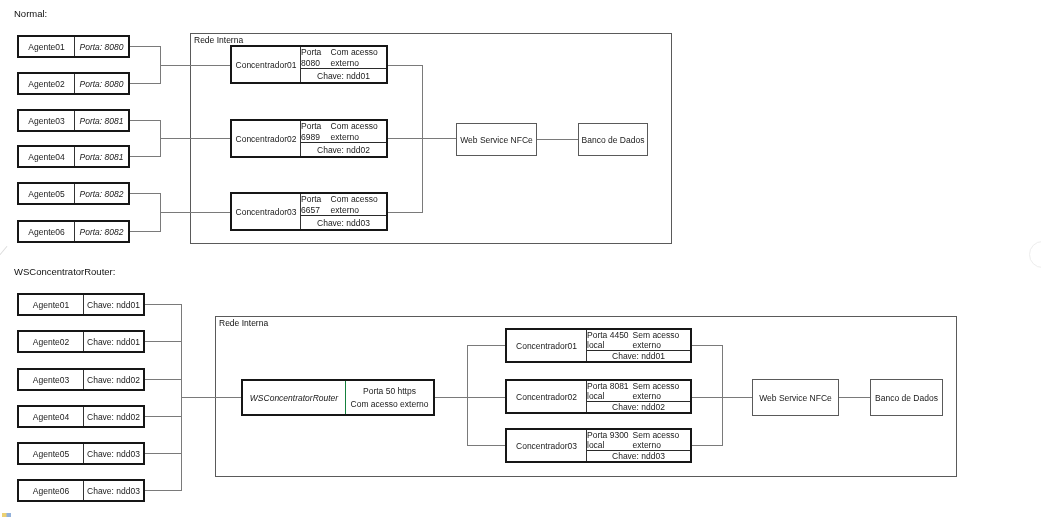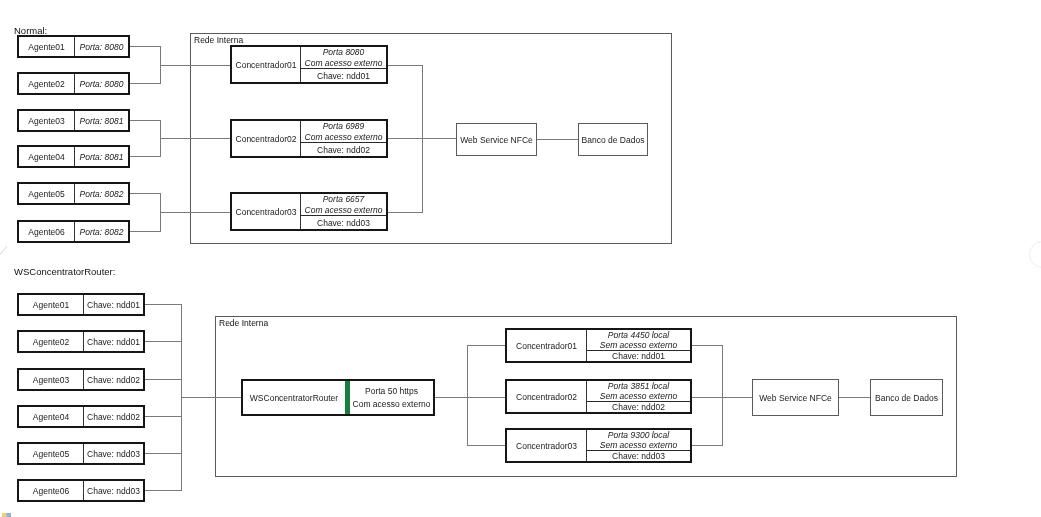--- a/index.html
+++ b/index.html
@@ -21,29 +21,29 @@
   .b-agent{width:128px;height:23px;}
   .b-agent .name{width:64px;border-right:1px solid #333;}
   .b-agent .detail{flex:1;}
   .conc{box-sizing:border-box;}
   .conc .cname{border-right:1px solid #333;}
   .t-conc{width:158px;height:39px;}
   .t-conc .cname{width:68px;}
   .b-conc{width:187px;height:35px;}
   .b-conc .cname{width:79px;}
   .cdetails{flex:1;display:flex;flex-direction:column;}
-  .cporta{flex:1;display:flex;flex-direction:column;align-items:center;justify-content:center;line-height:10.5px;font-style:italic;}
+  .cporta{flex:1;display:flex;flex-direction:row;align-items:center;justify-content:center;line-height:10.5px;}
   .b-conc .cporta{line-height:10px;}
   .cchave{border-top:1px solid #2a2a2a;display:flex;align-items:center;justify-content:center;}
   .t-conc .cchave{height:13px;}
   .b-conc .cchave{height:11px;}
   .plain{position:absolute;border:1px solid #5a5a5a;background:#fff;box-sizing:border-box;
          display:flex;align-items:center;justify-content:center;font-size:8.5px;text-align:center;}
   .rbox{width:194px;height:37px;}
-  .rbox .cname{width:102px;border-right:5px solid #15803d;}
+  .rbox .cname{width:102px;border-right:1px solid #15803d;font-style:italic;}
   .rbox .rport{flex:1;display:flex;flex-direction:column;align-items:center;justify-content:center;line-height:13px;}
   .circle-artifact{position:absolute;border:1px solid #ededed;border-radius:50%;background:transparent;}
 </style>
 </head>
 <body>
 
 <div id="canvas">
 
   <div class="net-box" style="left:190px;top:33px;width:482px;height:211px"></div>
   <div class="net-label" style="left:194px;top:35px">Rede Interna</div>
@@ -81,21 +81,21 @@
   <div class="vl" style="left:467px;top:345px;height:101px"></div>
   <div class="hl" style="left:467px;top:345px;width:38px"></div>
   <div class="hl" style="left:467px;top:397px;width:38px"></div>
   <div class="hl" style="left:467px;top:445px;width:38px"></div>
   <div class="hl" style="left:692px;top:345px;width:30px"></div>
   <div class="hl" style="left:692px;top:397px;width:60px"></div>
   <div class="hl" style="left:692px;top:445px;width:30px"></div>
   <div class="vl" style="left:722px;top:345px;height:101px"></div>
   <div class="hl" style="left:839px;top:397px;width:31px"></div>
 
-  <div class="section-label" style="left:14px;top:25px">Normal:</div>
+  <div class="section-label" style="left:14px;top:8px">Normal:</div>
 
   <div class="box t-agent" style="left:17px;top:35px">
     <div class="cell name">Agente01</div>
     <div class="cell detail">Porta: 8080</div>
   </div>
   <div class="box t-agent" style="left:17px;top:72px">
     <div class="cell name">Agente02</div>
     <div class="cell detail">Porta: 8080</div>
   </div>
   <div class="box t-agent" style="left:17px;top:109px">
@@ -191,21 +191,21 @@
         <div>Porta 4450 local</div>
         <div>Sem acesso externo</div>
       </div>
       <div class="cchave">Chave: ndd01</div>
     </div>
   </div>
   <div class="box conc b-conc" style="left:505px;top:379px">
     <div class="cell cname">Concentrador02</div>
     <div class="cdetails">
       <div class="cporta">
-        <div>Porta 3851 local</div>
+        <div>Porta 8081 local</div>
         <div>Sem acesso externo</div>
       </div>
       <div class="cchave">Chave: ndd02</div>
     </div>
   </div>
   <div class="box conc b-conc" style="left:505px;top:428px">
     <div class="cell cname">Concentrador03</div>
     <div class="cdetails">
       <div class="cporta">
         <div>Porta 9300 local</div>

